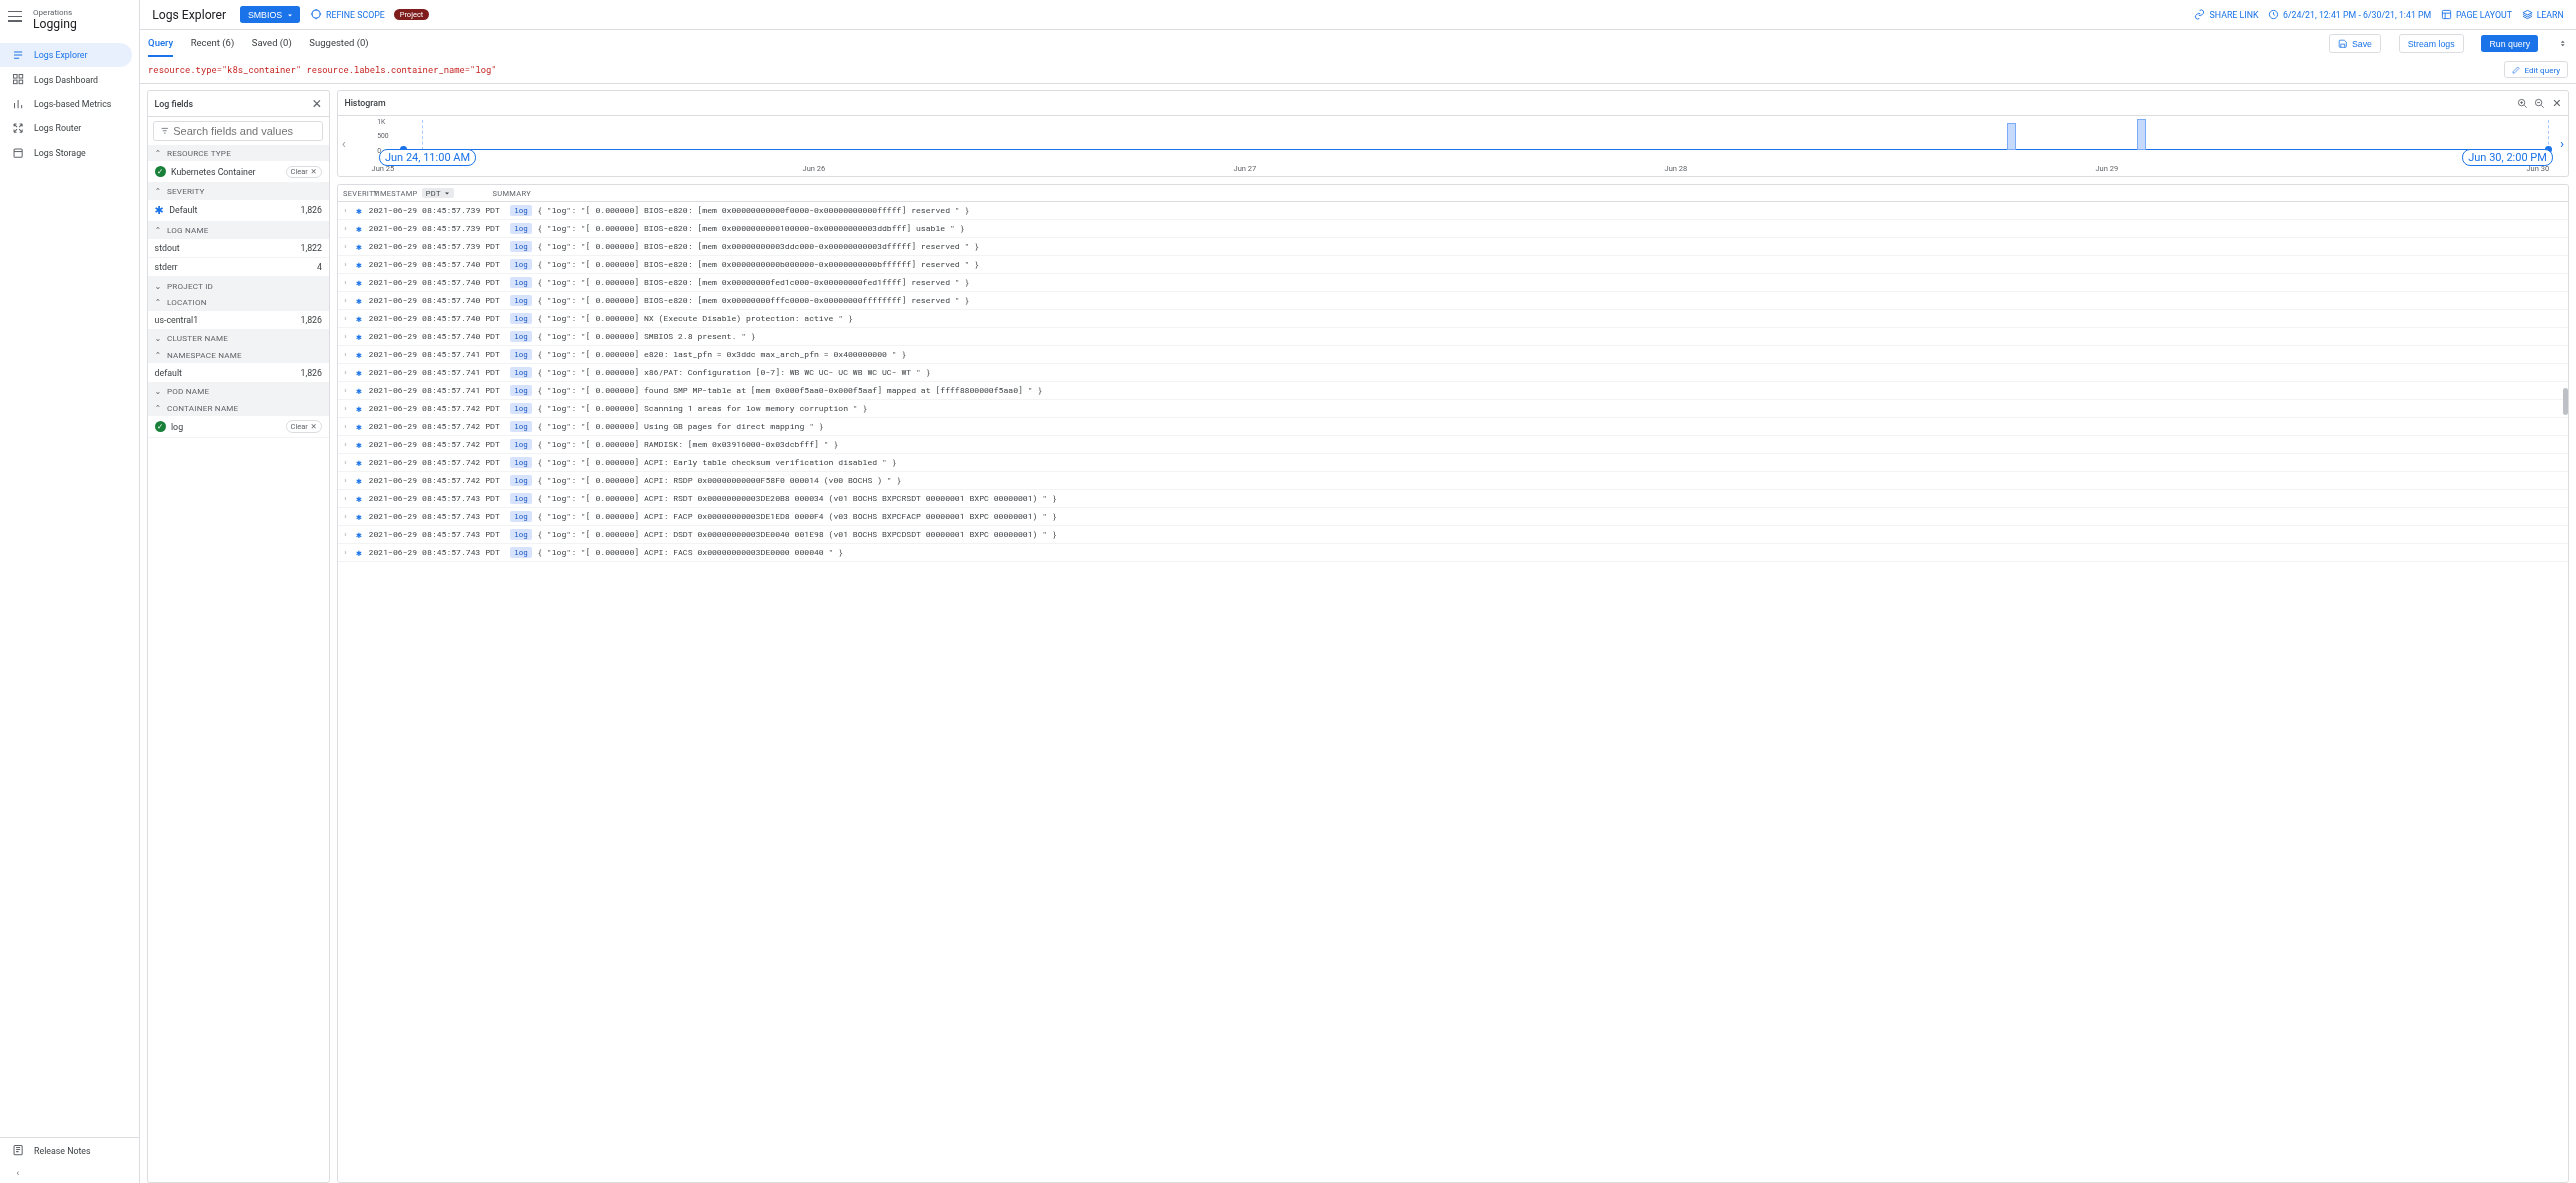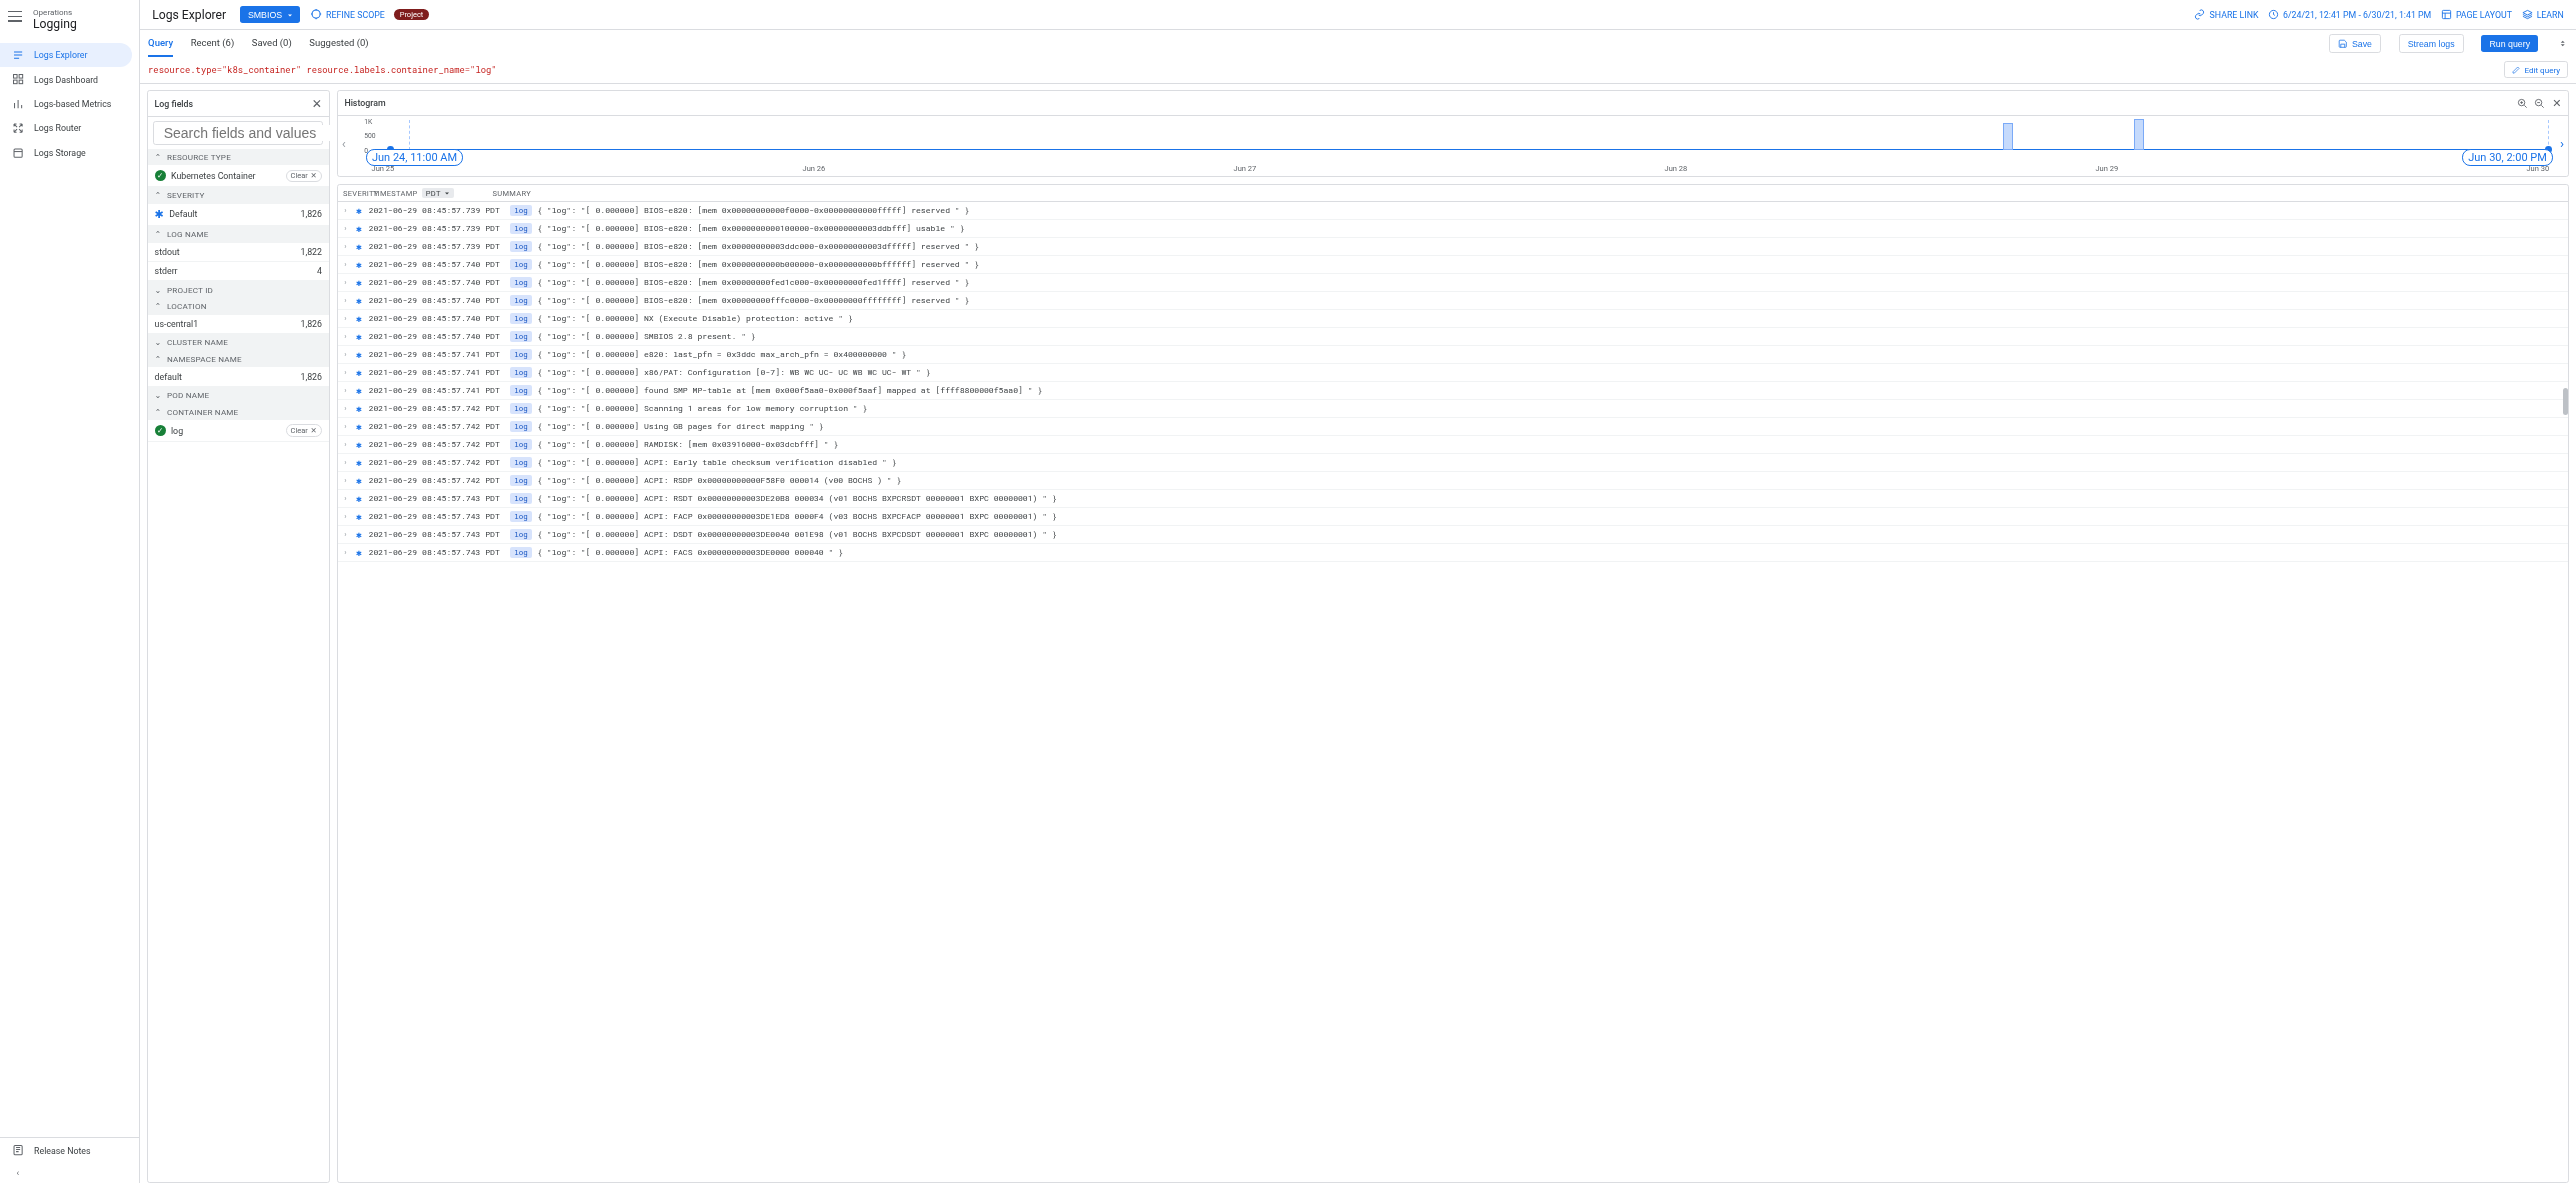--- a/index.html
+++ b/index.html
@@ -46,34 +46,34 @@
 
 .content { flex: 1; display: flex; gap: 6.8px; padding: 6.8px 6.8px 0 6.8px; min-height: 0; }
 
 
 .panel { border: 0.7px solid #dadce0; border-radius: 2.7px; background: #fff; display: flex; flex-direction: column; min-height: 0; }
 .lf { width: 183px; }
 .panel-head { display: flex; align-items: center; padding: 5.4px 6.8px; border-bottom: 0.7px solid #dadce0; font-weight: 500; color: #3c4043; }
 .panel-head .close { margin-left: auto; color: #5f6368; cursor: pointer; font-size: 12.2px; }
 .lf-search { padding: 4.1px 5.4px; }
 .lf-search .inp { display: flex; align-items: center; gap: 4.1px; border: 0.7px solid #dadce0; border-radius: 2.7px; padding: 2.7px 5.4px; color: #5f6368; }
-.lf-search input { border: none; outline: none; flex: 1; font-size: 14px; }
+.lf-search input { border: none; outline: none; flex: 1; font-size: 11px; }
 .lf-body { overflow-y: auto; flex: 1; }
 .lf-group { background: #f1f3f4; color: #5f6368; font-size: 8.1px; padding: 3.4px 6.8px; display: flex; align-items: center; gap: 5.4px; cursor: pointer; text-transform: uppercase; letter-spacing: 0.2px; }
 .lf-row { display: flex; align-items: center; padding: 4.1px 6.8px; gap: 5.4px; border-bottom: 0.7px solid #f1f3f4; }
 .lf-row .cnt { margin-left: auto; color: #3c4043; }
 .clear-chip { border: 0.7px solid #dadce0; border-radius: 8.1px; padding: 0.7px 4.1px; font-size: 7.5px; color: #5f6368; display: inline-flex; align-items: center; gap: 2.7px; cursor: pointer; }
 .check { width: 11px; height: 11px; border-radius: 50%; background: #188038; color: #fff; display: inline-flex; align-items: center; justify-content: center; font-size: 7.5px; }
 .ast { color: #1a73e8; font-size: 11px; }
 
 
 .right { flex: 1; display: flex; flex-direction: column; min-width: 0; gap: 6.8px; }
 .hist { height: 87px; }
 .hist-body { flex: 1; position: relative; padding: 4.1px 19px 0 19px; }
-.hist-chart { position: relative; height: 42px; margin-left: 9px; }
+.hist-chart { position: relative; height: 42px; margin-left: 22px; }
 .hist-y { position: absolute; left: -1.4px; font-size: 6.8px; color: #5f6368; }
 .hist-line { position: absolute; top: 0; bottom: 12.2px; border-left: 1.4px dashed #a6c8ff; }
 .hist-bar { position: absolute; bottom: 12.2px; width: 9.5px; background: #c5dafc; border: 0.7px solid #7baaf7; }
 .hist-dot { position: absolute; width: 6.8px; height: 6.8px; border-radius: 50%; background: #1a73e8; bottom: 9.5px; }
 .hist-base { position: absolute; left: 15px; right: 0; bottom: 12.2px; height: 1.4px; background: #1a73e8; }
 .hist-xlabels { display: flex; justify-content: space-between; font-size: 7.5px; color: #5f6368; margin: 1.4px 0 0 15px; }
 .hist-pill { position: absolute; border: 0.7px solid #1a73e8; background: #fff; color: #1a73e8; border-radius: 8.1px; padding: 1.4px 5.4px; font-size: 11px; bottom: -4.1px; text-align: center; }
 .hist-icons { display: flex; gap: 6.8px; align-items: center; }
 .icbtn { color: #5f6368; cursor: pointer; display: inline-flex; align-items: center; justify-content: center; }
 .nav-arrow { position: absolute; top: 50%; transform: translateY(-70%); color: #9aa0a6; font-size: 13.6px; cursor: pointer; }

